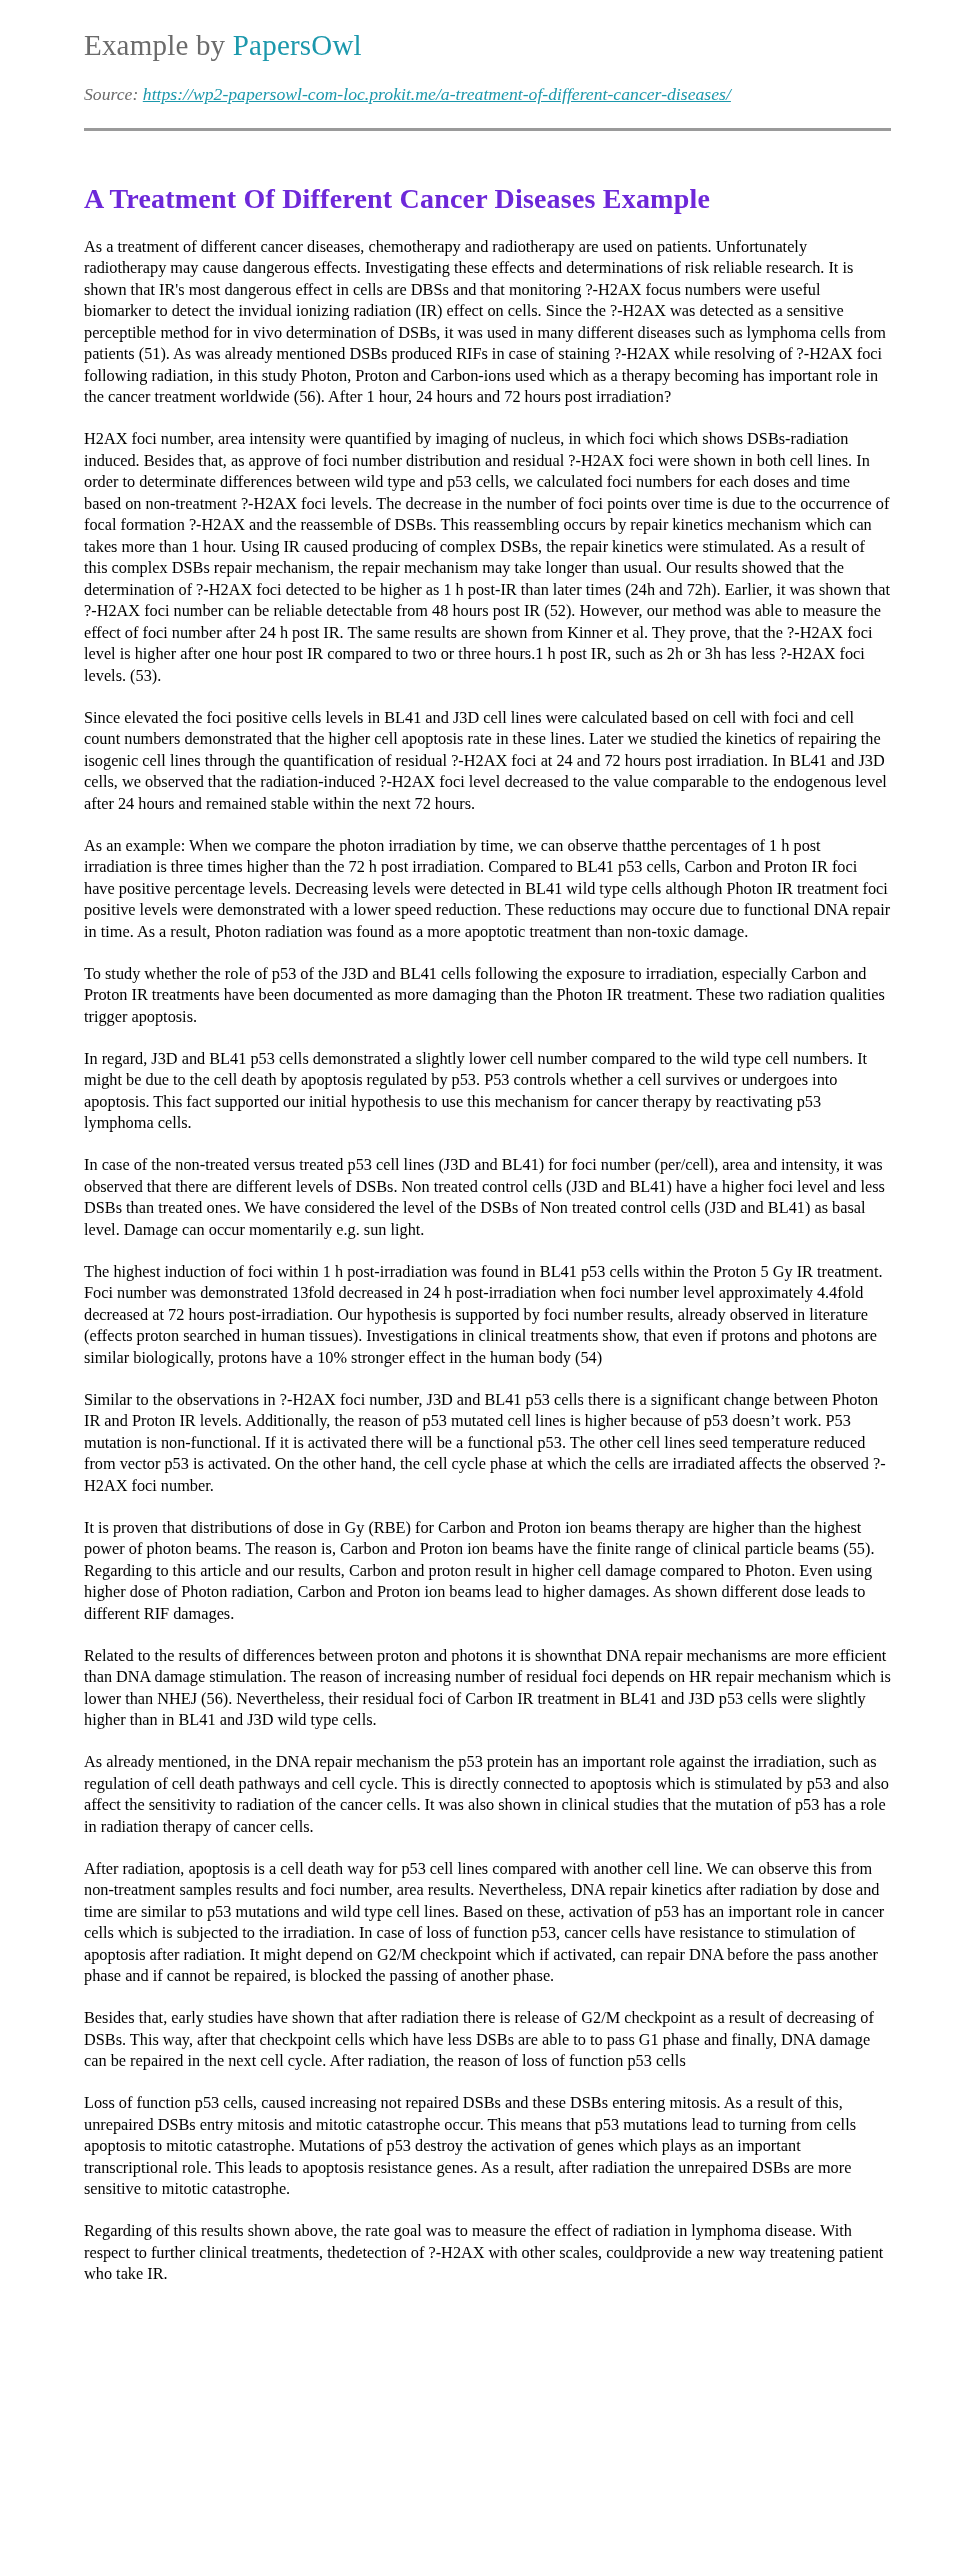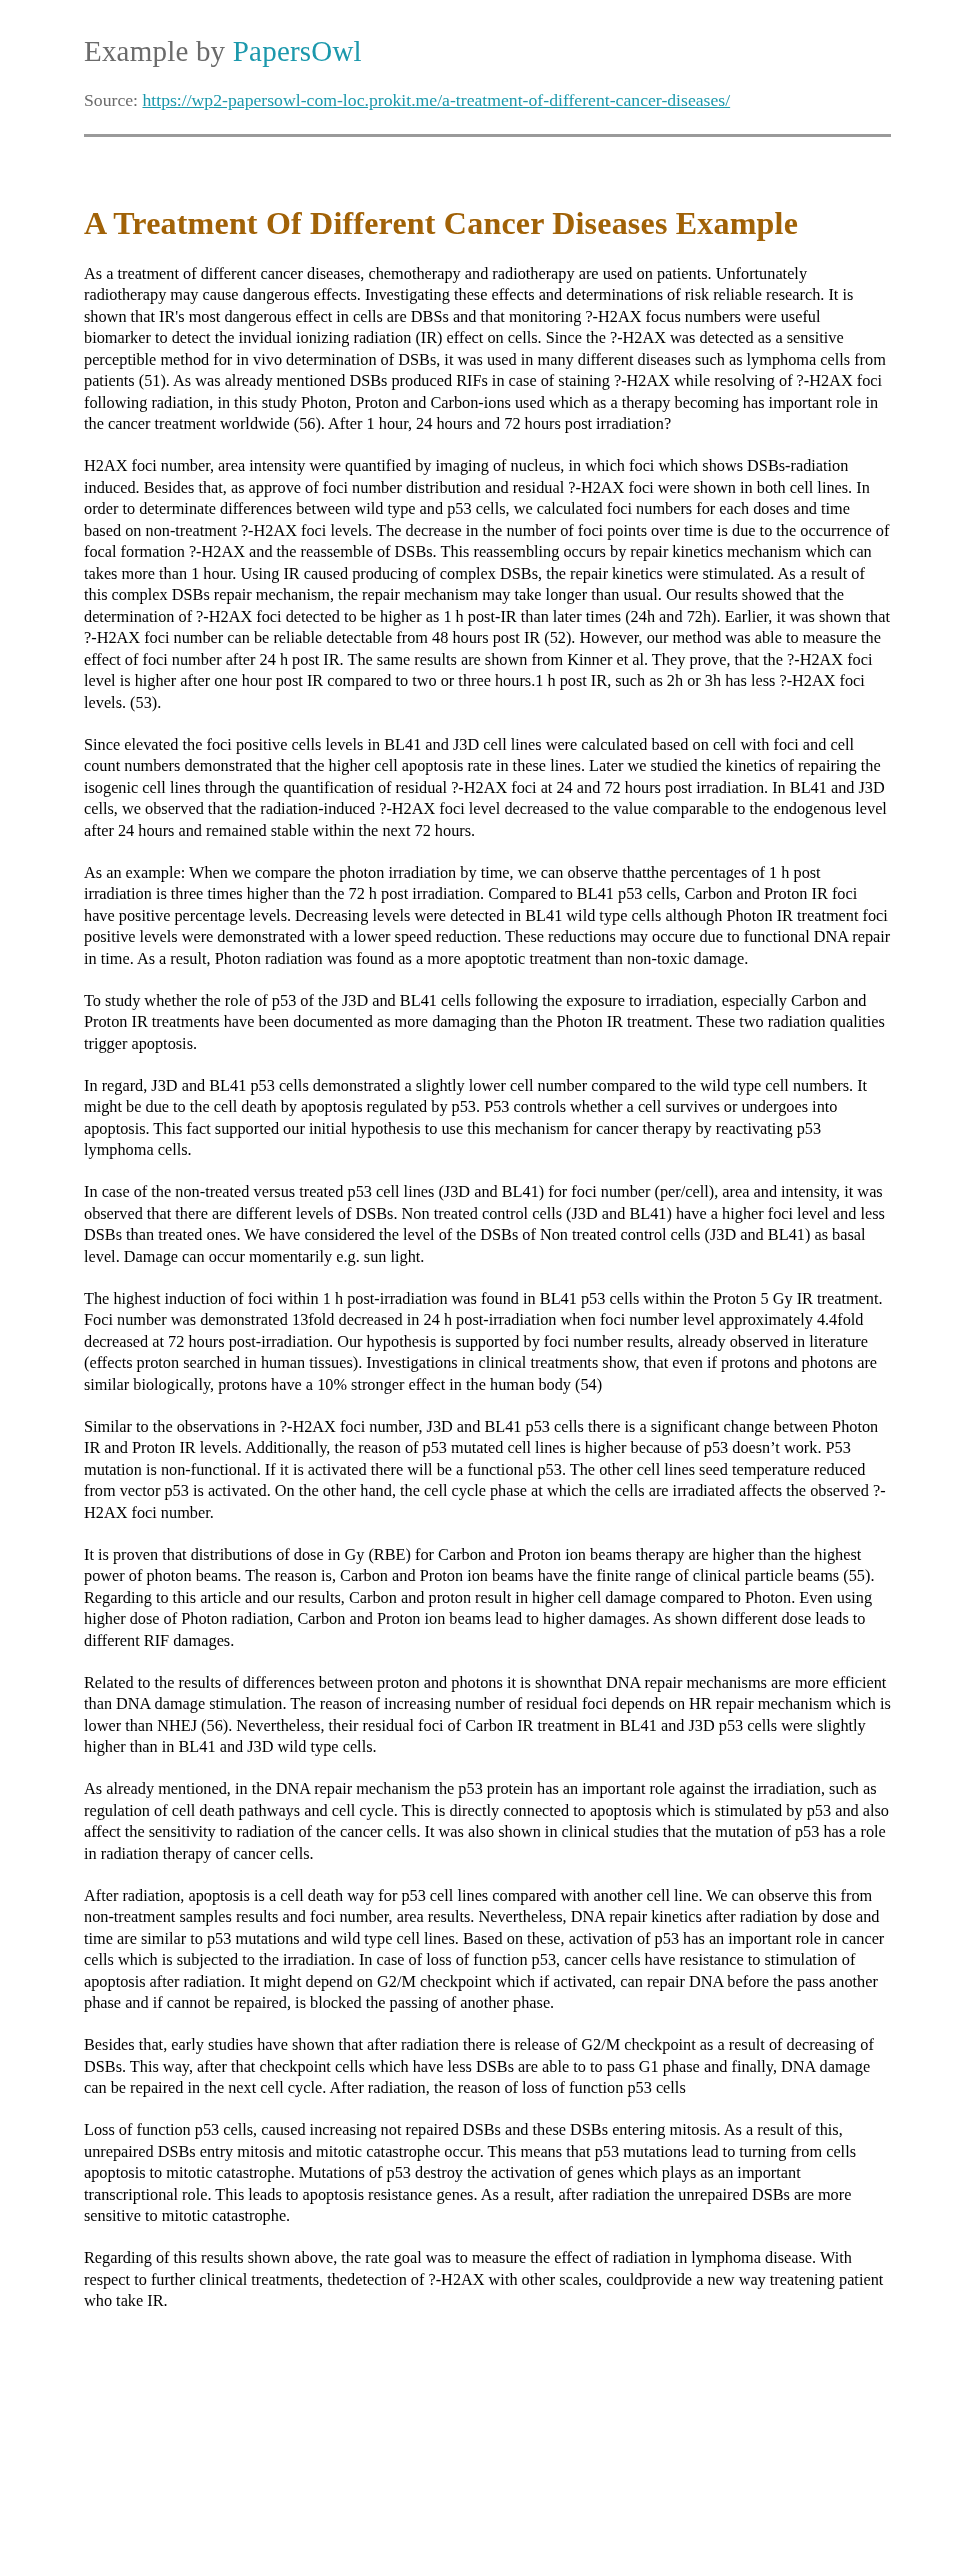--- a/index.html
+++ b/index.html
@@ -14,47 +14,48 @@
     background: #ffffff;
     padding: 26px 64px 0 84px;
     font-family: "Liberation Serif", "DejaVu Serif", serif;
     color: #000000;
     overflow: hidden;
   }
   .site-header {
     font-size: 29px;
     color: #6b6b6b;
     letter-spacing: 0.2px;
-    margin-top: 9px;
+    margin-top: 3px;
   }
   .hdr-brand {
     color: #1b98ac;
     text-decoration: none;
     cursor: pointer;
   }
   .source-line {
     margin-top: 22.4px;
     font-size: 17.7px;
     color: #6b6b6b;
+    font-style: italic;
   }
   .src-link {
     color: #1b98ac;
     text-decoration: underline;
     cursor: pointer;
   }
   .divider {
     border: none;
     border-top: 3.7px solid #9a9a9a;
     margin: 23px 0 0 0;
   }
   .title {
-    margin: 68px 0 0 0;
-    font-size: 32px;
+    margin: 52px 0 0 0;
+    font-size: 28px;
     font-weight: bold;
-    color: #a16207;
+    color: #6d28d9;
     letter-spacing: 0.2px;
   }
   .page p {
     font-size: 16.3px;
     line-height: 21.5px;
     margin: 20.5px 0 0 0;
     color: #000000;
     text-align: left;
   }
 </style>

